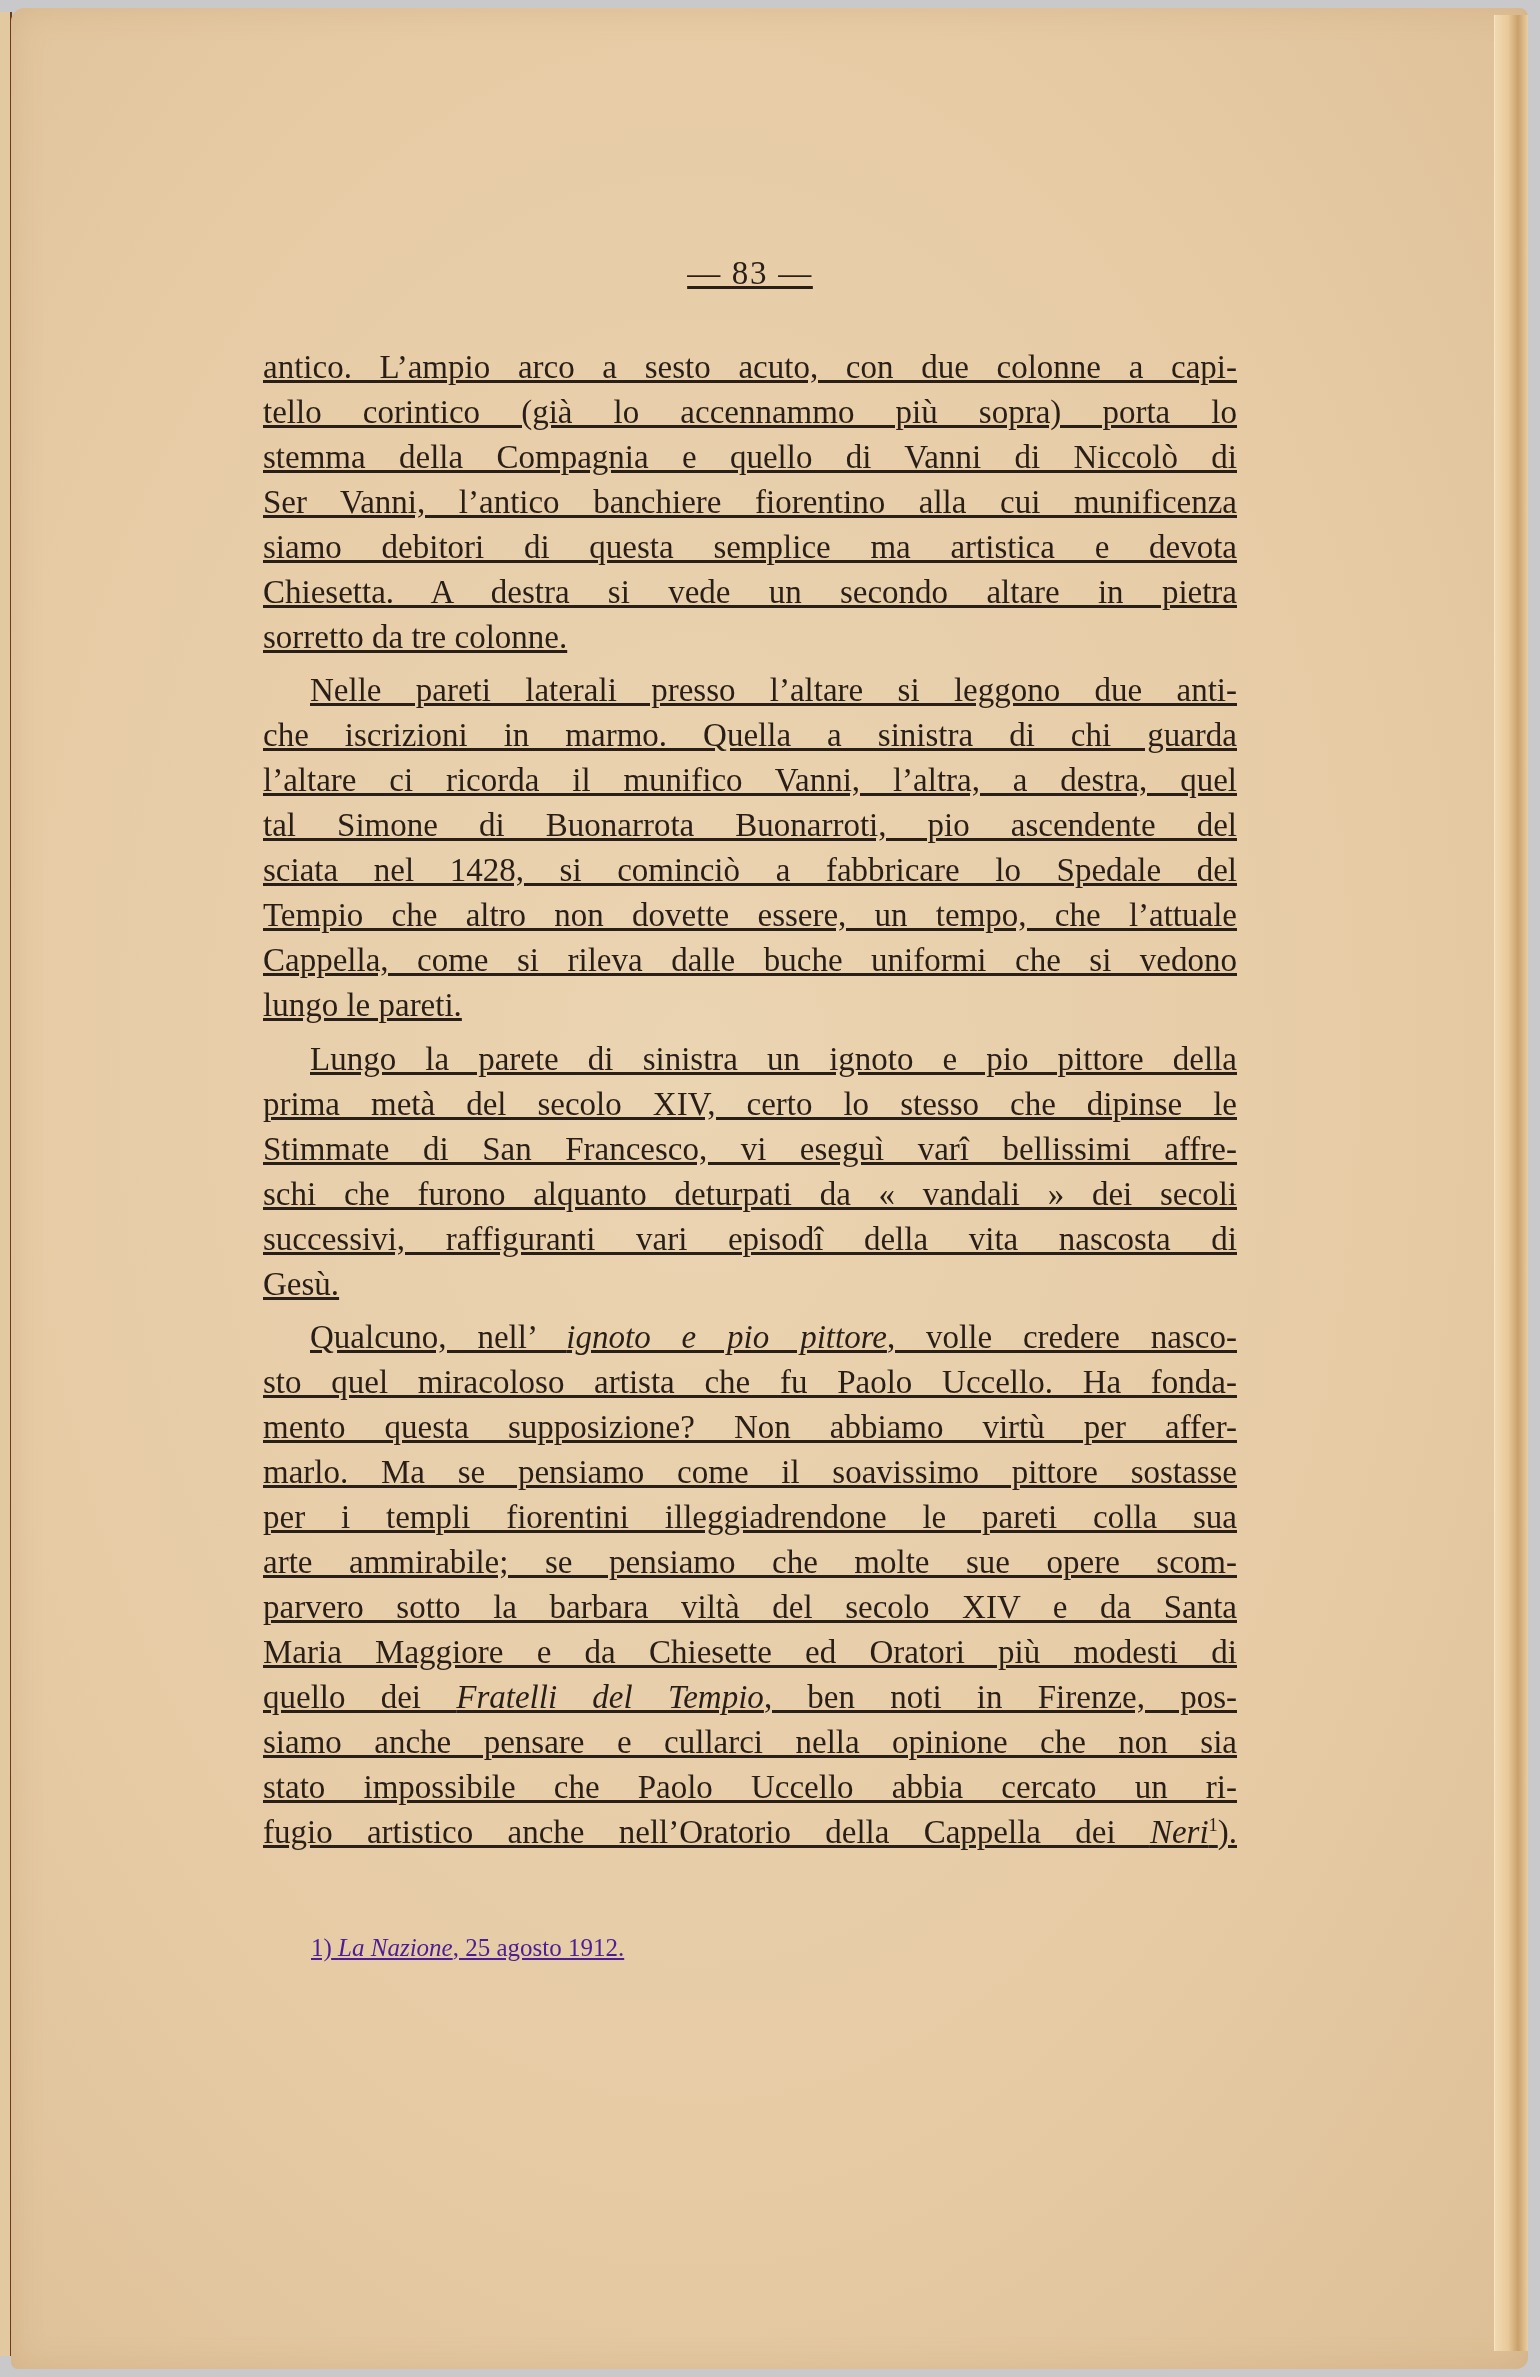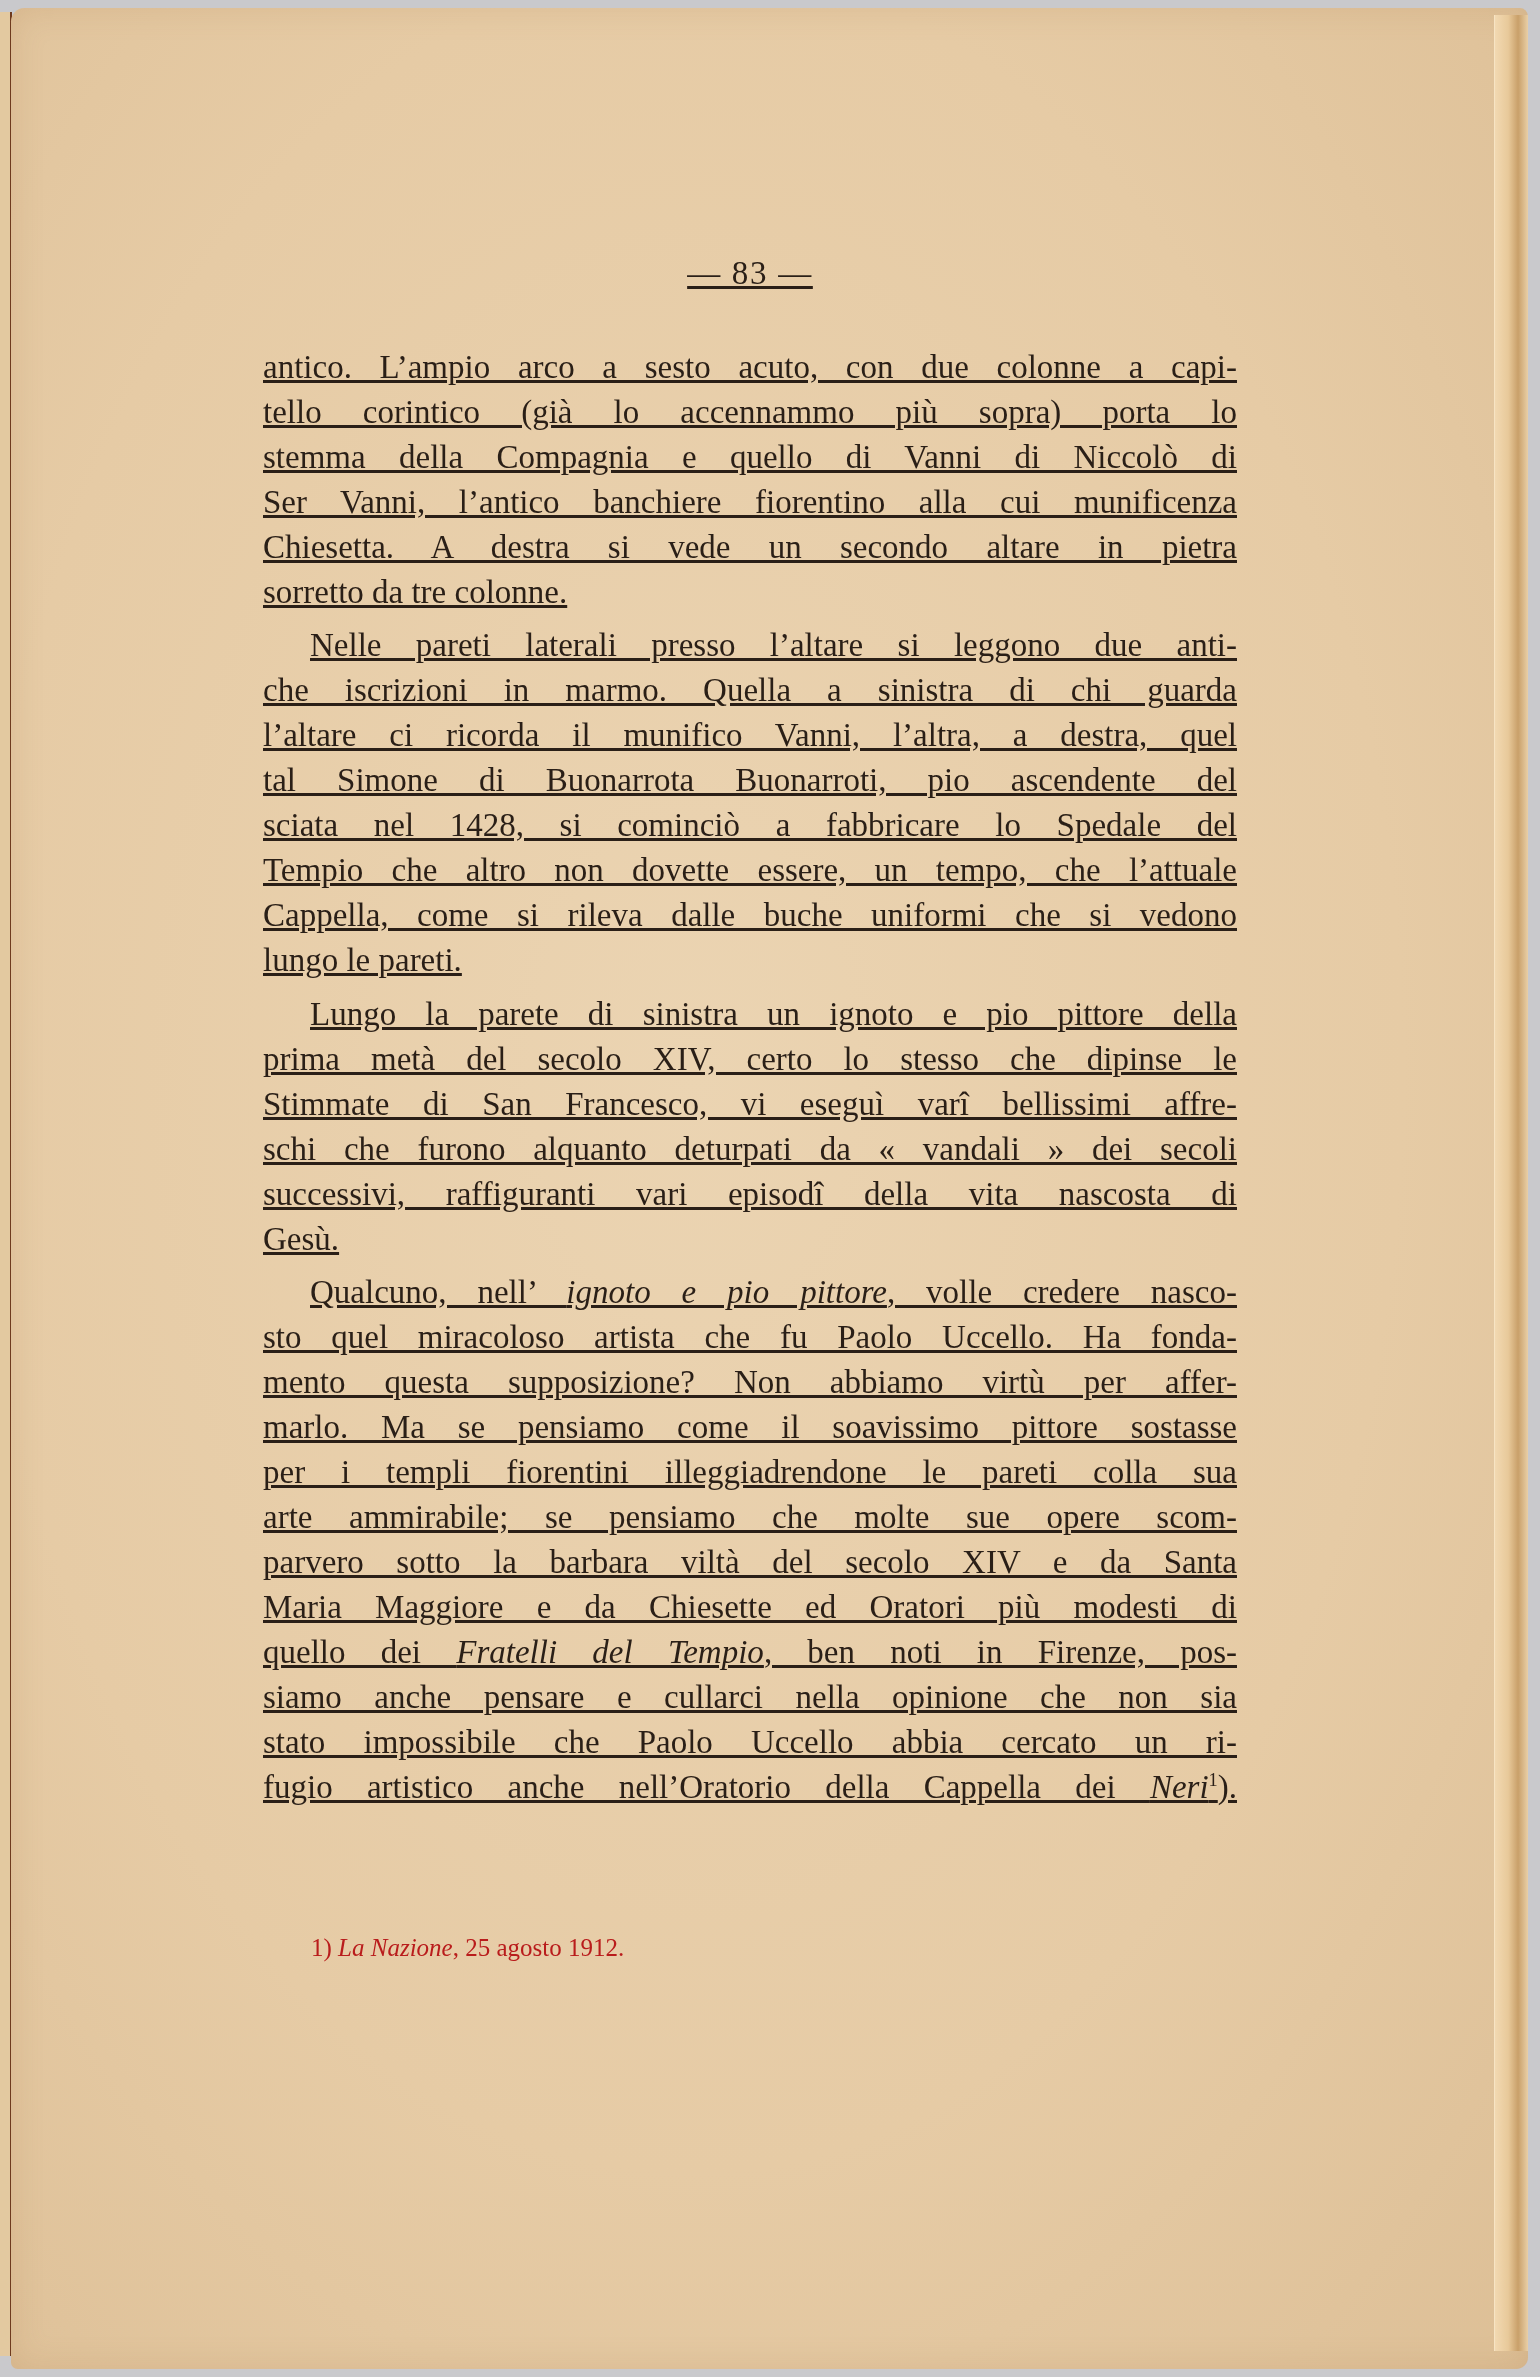--- a/index.html
+++ b/index.html
@@ -37,39 +37,40 @@
     font-size: 33px; line-height: 45px;
     text-align: justify; margin: 0 0 8.4px 0; text-decoration: underline;
   }
   .line { display: block; text-align: justify; text-align-last: justify; white-space: nowrap; }
   .line.last { text-align-last: left; }
   .indent { padding-left: 47px; }
   .ital { font-style: italic; }
   sup { font-size: 18.4px; vertical-align: super; line-height: 0; }
   .footnote {
     position: absolute; left: 311px; top: 1934px;
-    font-size: 25px; color: #b91c1c;
+    font-size: 25px; color: #4c1d95; text-decoration: underline;
   }
 </style>
 </head>
 <body>
 
 <div class="left-sliver"></div>
 <div class="page">
   <div class="page-edge"></div>
 </div>
 
 <div class="text-block">
   <div class="page-number">— 83 —</div>
 
   <div class="para">
     <span class="line">antico. L’ampio arco a sesto acuto, con due colonne a capi-</span>
     <span class="line">tello corintico (già lo accennammo più sopra) porta lo</span>
     <span class="line">stemma della Compagnia e quello di Vanni di Niccolò di</span>
     <span class="line">Ser Vanni, l’antico banchiere fiorentino alla cui munificenza</span>
+    <span class="line">siamo debitori di questa semplice ma artistica e devota</span>
     <span class="line">Chiesetta. A destra si vede un secondo altare in pietra</span>
     <span class="line last">sorretto da tre colonne.</span>
   </div>
 
   <div class="para">
     <span class="line indent">Nelle pareti laterali presso l’altare si leggono due anti-</span>
     <span class="line">che iscrizioni in marmo. Quella a sinistra di chi guarda</span>
     <span class="line">l’altare ci ricorda il munifico Vanni, l’altra, a destra, quel</span>
     <span class="line">tal Simone di Buonarrota Buonarroti, pio ascendente del</span>
     <span class="line">sciata nel 1428, si cominciò a fabbricare lo Spedale del</span>

